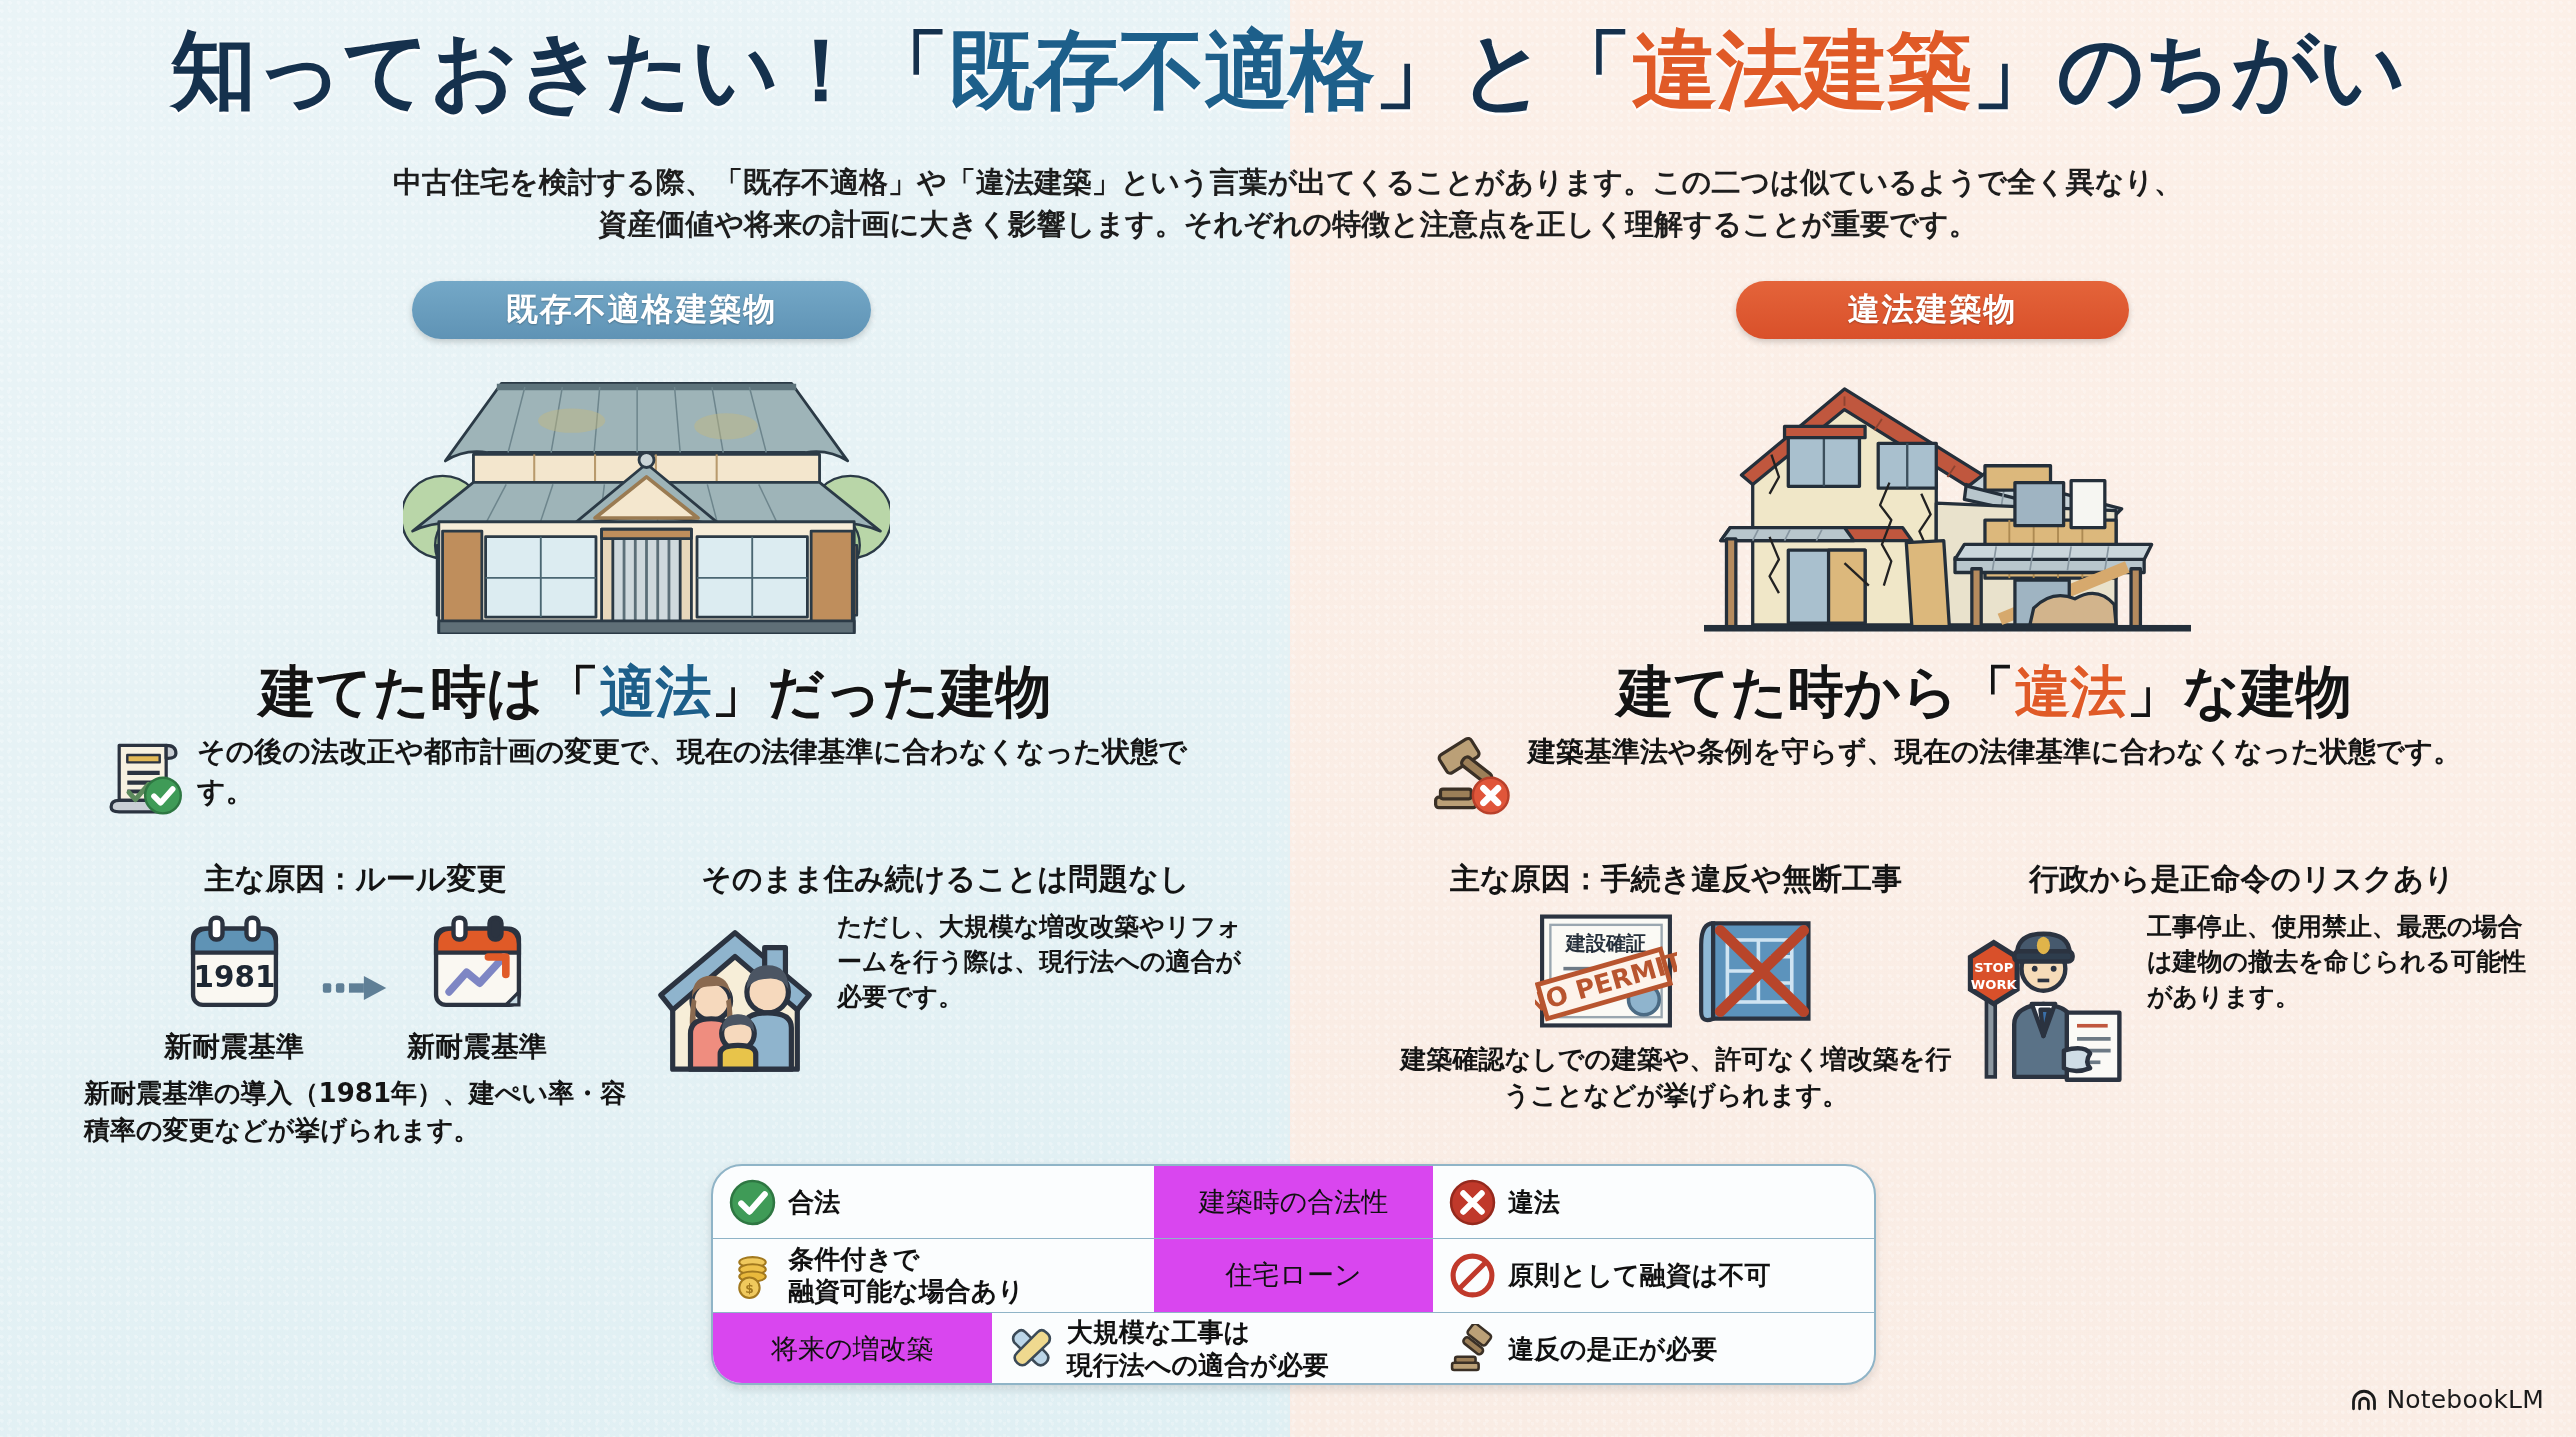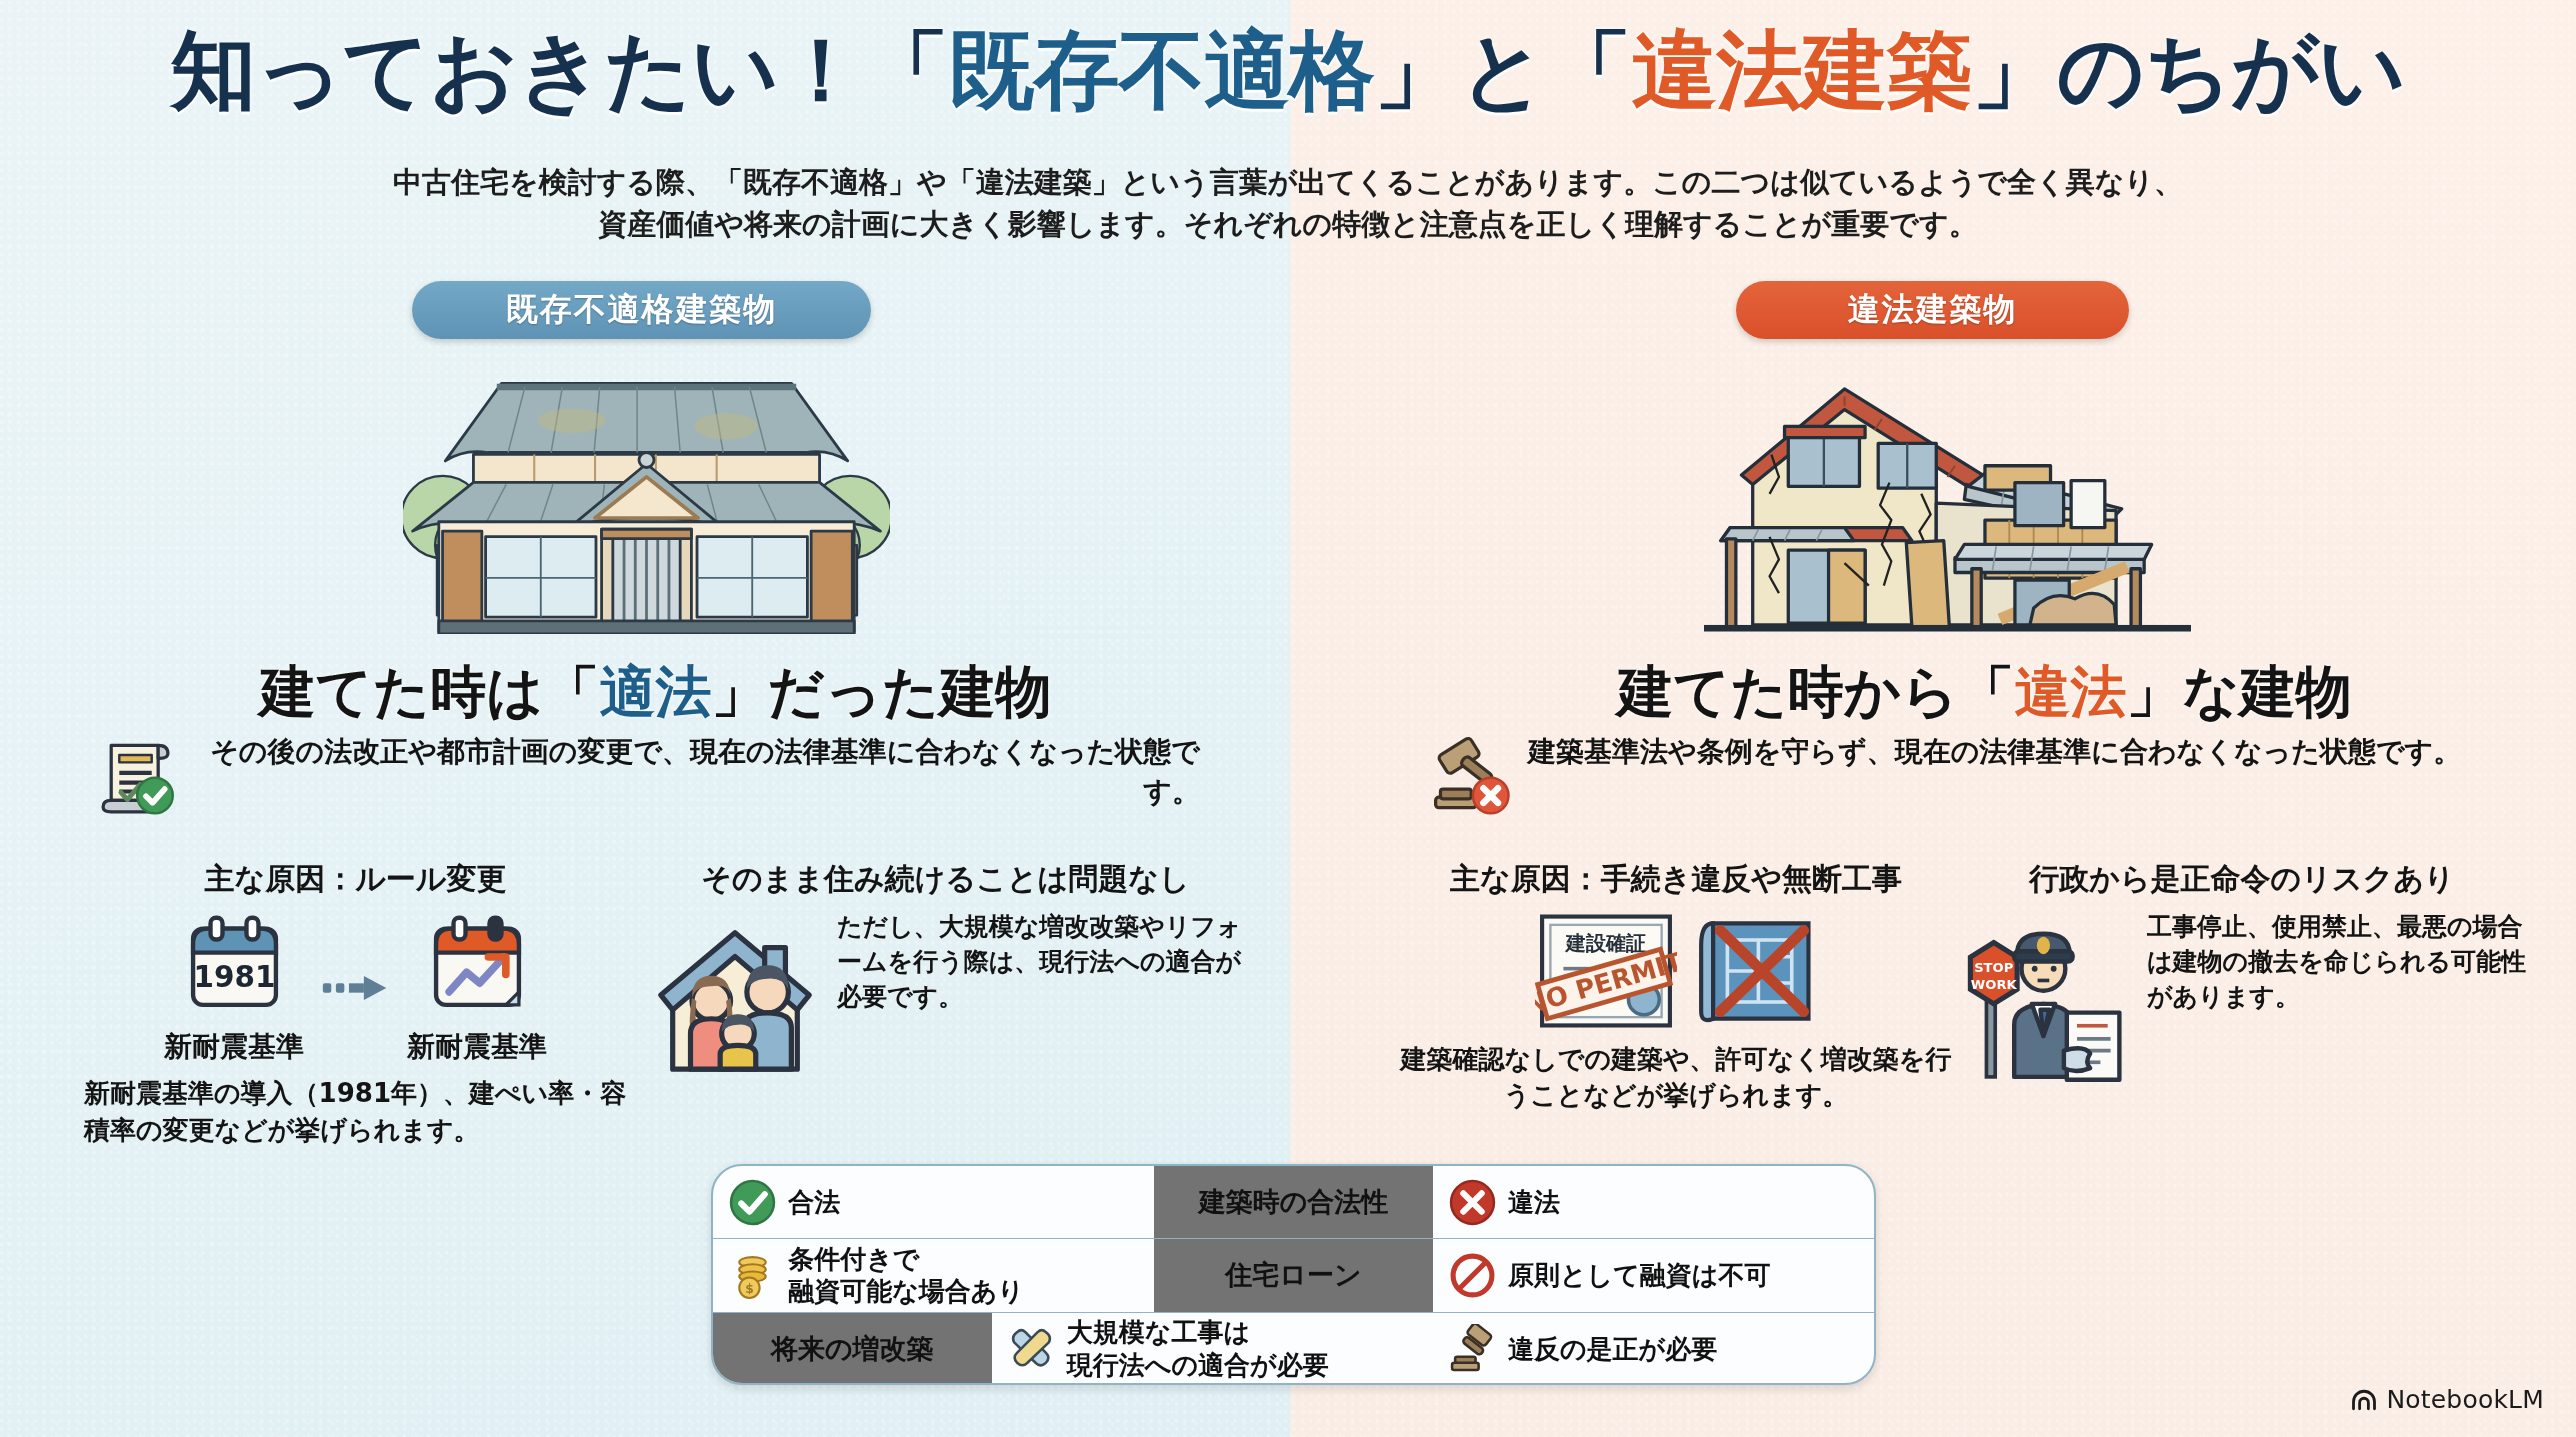--- a/index.html
+++ b/index.html
@@ -49,21 +49,21 @@
   .col-head{position:absolute;width:1123px;text-align:center;
     font-size:56px;font-weight:bold;color:#141414;
     text-shadow:0 0 3.7px #fff;white-space:nowrap;}
   .col-head-left{left:94px;top:655px;}
   .col-head-right{left:1423px;top:655px;}
   .col-head .blue{color:#1d5f8a;}
   .col-head .orange{color:#e05a27;}
 
   
   .lead{position:absolute;display:flex;align-items:flex-start;gap:13px;}
-  .lead-left{left:95px;top:732px;width:1105px;text-align:right;}
+  .lead-left{left:103px;top:732px;width:1105px;}
   .lead-right{left:1434px;top:732px;width:1105px;}
   .lead .lead-icon{flex:0 0 auto;width:81px;height:81px;margin-top:1.9px;}
   .lead p{margin:0;font-size:28px;line-height:1.42;color:#141414;font-weight:bold;}
 
   
   .panel{position:absolute;}
   .panel h3{margin:0 0 9.4px 0;text-align:center;font-size:30px;
     font-weight:bold;color:#141414;white-space:nowrap;}
   .panel-body{display:flex;align-items:flex-start;gap:13px;}
   .panel p{margin:0;font-size:25px;line-height:1.4;color:#141414;font-weight:bold;}
@@ -83,22 +83,22 @@
     color:#141414;text-align:center;}
 
   
   .table{position:absolute;left:711px;top:1164px;width:1161px;height:217px;
     background:#fbfdfe;border:2.8px solid #8fb4c7;border-radius:31px;overflow:hidden;
     box-shadow:0 3.7px 9.4px rgba(0,0,0,.12);}
   .trow{display:flex;height:33.333%;border-bottom:1.9px solid #8fb4c7;}
   .trow:last-child{border-bottom:none;}
   .tcell{display:flex;align-items:center;gap:11.2px;padding:0 15px;box-sizing:border-box;}
   .tcell.left{flex:0 0 38%;}
-  .tcell.mid{flex:0 0 24%;justify-content:center;background:#737373;
-    font-size:27px;font-weight:bold;color:#111;}
+  .tcell.mid{flex:0 0 24%;justify-content:center;background:#d946ef;
+    font-size:27px;font-weight:normal;color:#111;}
   .tcell.right{flex:0 0 38%;}
   .tcell .tx{font-size:26px;font-weight:bold;color:#111;line-height:1.25;}
   .tcell .ticon{flex:0 0 auto;width:49px;height:49px;}
 
   
   .wm{position:absolute;right:32px;bottom:24px;display:flex;align-items:center;gap:8.4px;}
   .wm span{font-size:25px;color:#1b1b1b;letter-spacing:0.2px;}
 </style>
 </head>
 <body>

